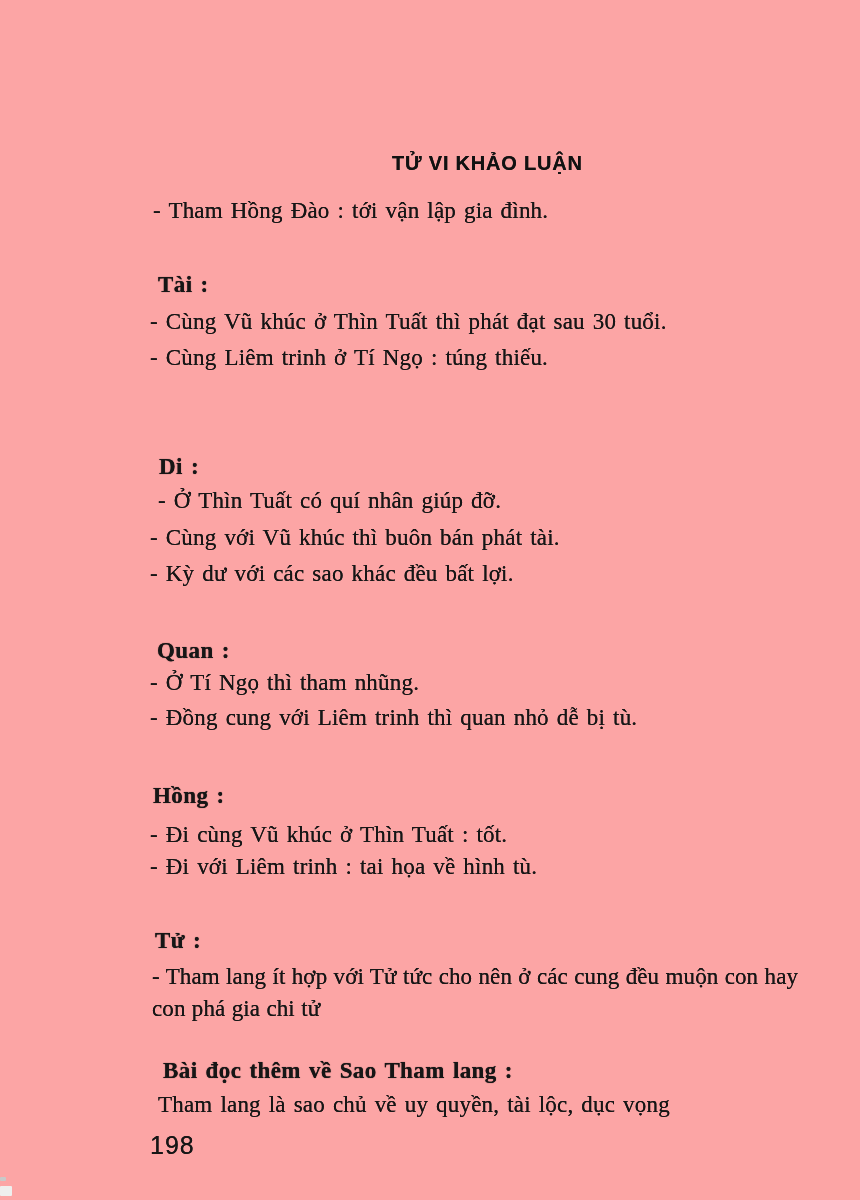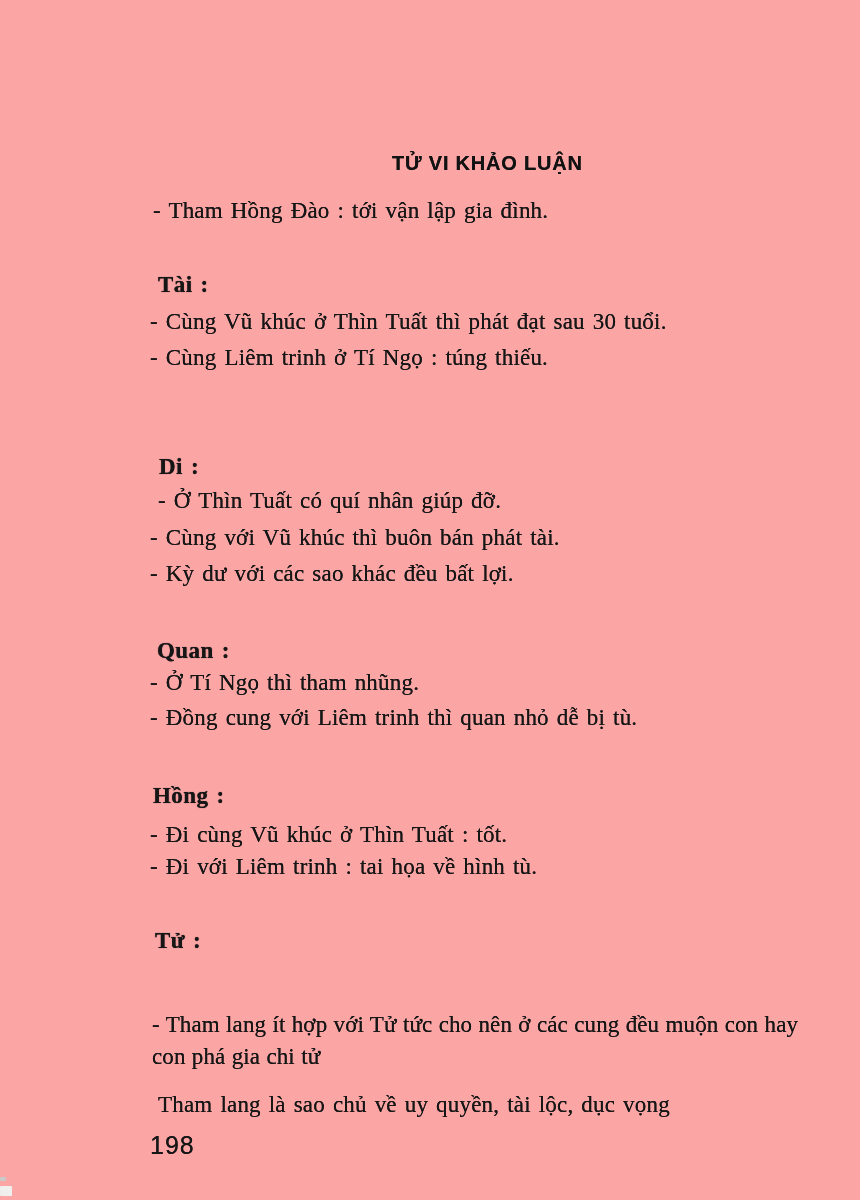--- a/index.html
+++ b/index.html
@@ -48,21 +48,20 @@
     position: absolute;
     left: 152px;
     top: 961px;
     width: 668px;
     font-size: 23px;
     line-height: 32px;
     white-space: normal;
     word-spacing: 0.5px;
     letter-spacing: 0.1px;
     text-shadow: 0 0 0.6px #1d1d1d;
-    margin-top: 48px;
   }
   .page-number {
     position: absolute;
     left: 150px;
     top: 1131px;
     font-family: "Liberation Sans", "DejaVu Sans", sans-serif;
     font-size: 25px;
     letter-spacing: 1px;
     color: #161616;
     text-shadow: 0 0 0.5px #1d1d1d;
@@ -98,20 +97,21 @@
   <div class="ln" style="left:150px; top:668px;">- Ở Tí Ngọ thì tham nhũng.</div>
   <div class="ln" style="left:150px; top:703px;">- Đồng cung với Liêm trinh thì quan nhỏ dễ bị tù.</div>
 
   <div class="ln heading" style="left:153px; top:781px;">Hồng :</div>
   <div class="ln" style="left:150px; top:820px;">- Đi cùng Vũ khúc  ở Thìn Tuất : tốt.</div>
   <div class="ln" style="left:150px; top:852px;text-align:right;">- Đi với Liêm trinh : tai họa về hình tù.</div>
 
   <div class="ln heading" style="left:155px; top:926px;text-align:right;">Tử :</div>
   <div class="wrap-block">- Tham lang ít hợp với Tử tức cho nên ở các cung đều muộn con hay con phá gia chi tử</div>
 
+  <div class="ln heading" style="left:163px; top:1056px;">Bài đọc thêm về Sao Tham lang :</div>
   <div class="ln" style="left:158px; top:1090px;">Tham lang là sao chủ về uy quyền, tài lộc, dục vọng</div>
 
   <div class="page-number">198</div>
 
   <div class="speck speck-a"></div>
   <div class="speck speck-b"></div>
 
 </div>
 
 </body></html>

